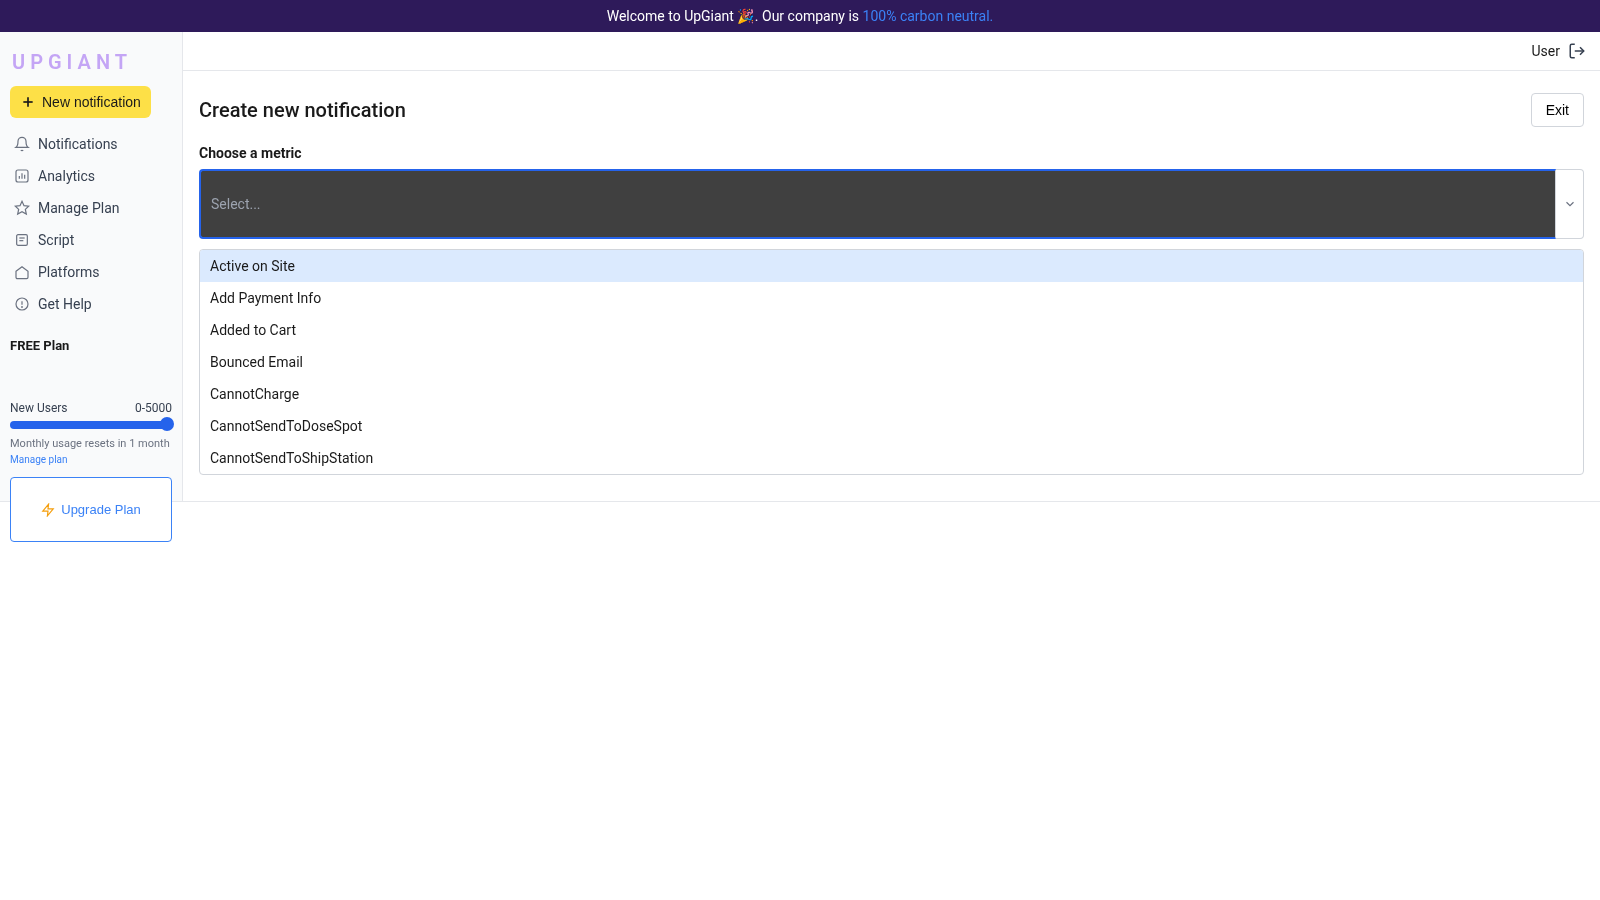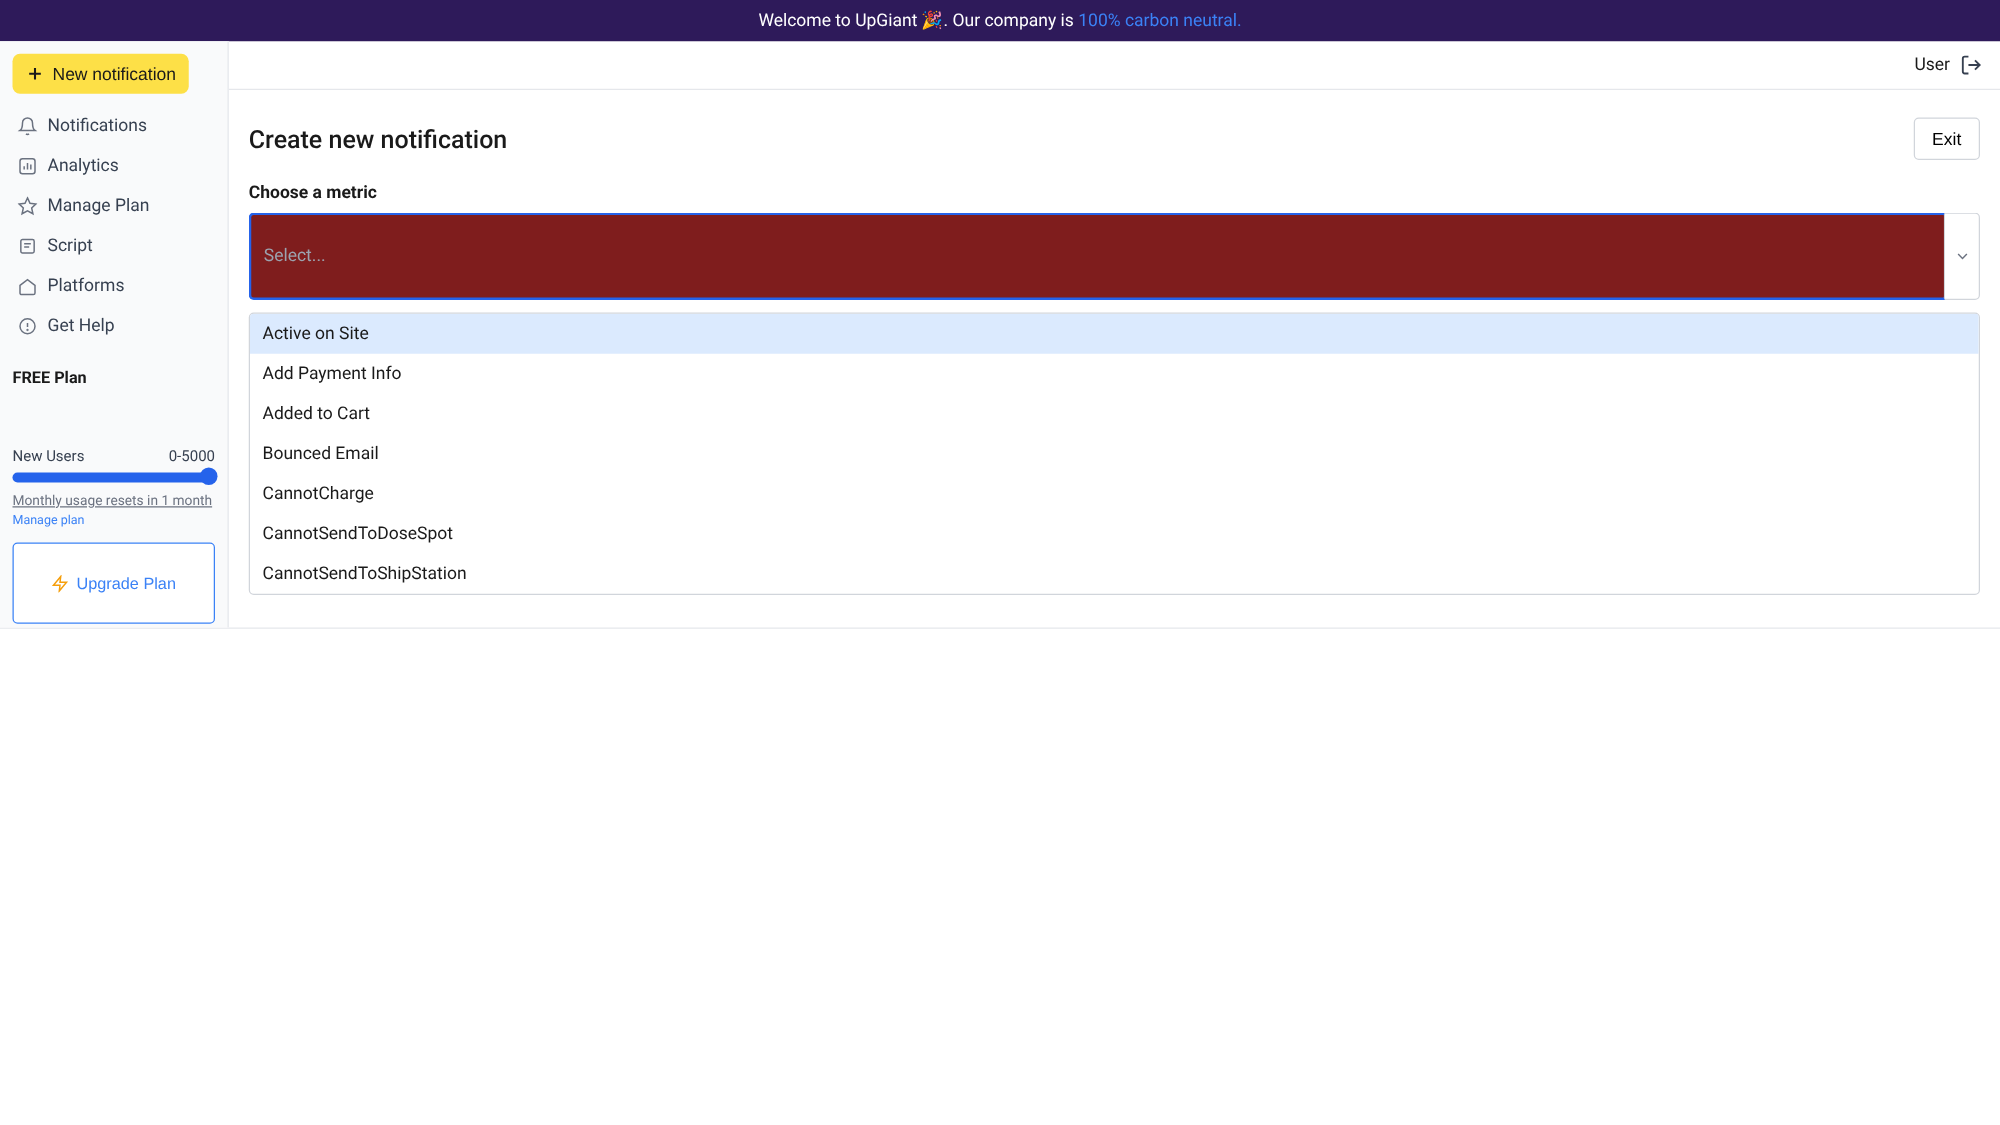--- a/index.html
+++ b/index.html
@@ -12,52 +12,53 @@
 .new-btn { background: #fde047; border: none; border-radius: 6px; padding: 8px 10px; display: flex; align-items: center; gap: 6px; cursor: pointer; font-size: 14px; color: #1a1a1a; width: fit-content; margin-bottom: 10px; }
 .new-btn svg { width: 16px; height: 16px; }
 .nav { list-style: none; }
 .nav-item { display: flex; align-items: center; gap: 8px; padding: 8px 4px; color: #374151; cursor: pointer; font-size: 14px; }
 .nav-item svg { width: 16px; height: 16px; flex-shrink: 0; stroke: #6b7280; }
 .plan-box { margin-top: 18px; font-size: 12px; }
 .plan-title { font-weight: 700; font-size: 13px; margin-bottom: 4px; }
 .plan-row { display: flex; justify-content: space-between; font-size: 12px; color: #374151; margin-bottom: 6px; margin-top: 48px; }
 .slider { position: relative; height: 8px; background: #2563eb; border-radius: 4px; margin-bottom: 8px; }
 .slider-thumb { position: absolute; right: -2px; top: -4px; width: 14px; height: 14px; border-radius: 50%; background: #2563eb; }
-.plan-note { font-size: 11px; color: #6b7280; margin-bottom: 4px; text-decoration: underline; }
+.plan-note { font-size: 11px; color: #6b7280; margin-bottom: 4px; }
 .manage-link { font-size: 10px; color: #3b82f6; cursor: pointer; }
 .upgrade-btn { margin-top: 12px; border: 1px solid #3b82f6; color: #3b82f6; background: #fff; border-radius: 4px; padding: 24px; display: flex; align-items: center; justify-content: center; gap: 6px; cursor: pointer; font-size: 13px; width: 100%; }
 .upgrade-btn svg { width: 14px; height: 14px; }
 .main { flex: 1; display: flex; flex-direction: column; }
 .topbar { display: flex; justify-content: flex-end; align-items: center; padding: 10px 14px; border-bottom: 1px solid #e5e7eb; gap: 8px; font-size: 14px; }
 .topbar svg { width: 18px; height: 18px; cursor: pointer; }
 .content { padding: 22px 16px; position: relative; flex: 1; }
 .page-head { display: flex; justify-content: space-between; align-items: center; margin-bottom: 18px; }
 .page-title { font-size: 20px; font-weight: 500; }
 .exit-btn { border: 1px solid #d1d5db; background: #fff; border-radius: 4px; padding: 8px 14px; cursor: pointer; font-size: 14px; font-weight: 500; }
 .field-label { font-size: 14px; font-weight: 700; margin-bottom: 8px; display: block; }
 .select-box { display: flex; }
-.select-input { flex: 1; border: 2px solid #2563eb; border-right: 1px solid #d1d5db; border-radius: 4px 0 0 4px; padding: 25px 10px; font-size: 14px; color: #9ca3af; cursor: text; background: #7f1d1d; }
+.select-input { flex: 1; border: 2px solid #2563eb; border-right: 1px solid #d1d5db; border-radius: 4px 0 0 4px; padding: 25px 10px; font-size: 14px; color: #9ca3af; cursor: text; background: #404040; }
 .select-arrow { border: 1px solid #d1d5db; border-left: none; border-radius: 0 4px 4px 0; width: 28px; display: flex; align-items: center; justify-content: center; cursor: pointer; background: #fff; }
 .select-arrow svg { width: 14px; height: 14px; }
 .dropdown { margin-top: 10px; border: 1px solid #d1d5db; border-radius: 4px; max-height: 226px; overflow-y: scroll; background: #fff; }
 .option { padding: 8px 10px; cursor: pointer; font-size: 14px; }
 .option.highlighted { background: #dbeafe; }
 .bottom-section { text-align: center; padding: 100px 20px 60px; }
 .step-title { font-size: 30px; font-weight: 700; margin-bottom: 6px; }
 .step-desc { font-size: 26px; font-weight: 400; color: #222; }
 </style>
 </head>
 <body>
 
 <div class="banner">
   <span>Welcome to UpGiant 🎉. Our company is </span><span class="banner-link">100% carbon neutral.</span>
 </div>
 
 <div class="app">
   <aside class="sidebar">
+    <div class="logo">UPGIANT</div>
     <button class="new-btn">
       <svg viewBox="0 0 24 24" fill="none" stroke="currentColor" stroke-width="2.5">
           <line x1="12" y1="5" x2="12" y2="19"></line>
           <line x1="5" y1="12" x2="19" y2="12"></line>
         </svg>
       <span>New notification</span>
     </button>
     <ul class="nav">
       <li class="nav-item">
         <svg viewBox="0 0 24 24" fill="none" stroke="currentColor" stroke-width="1.8">

